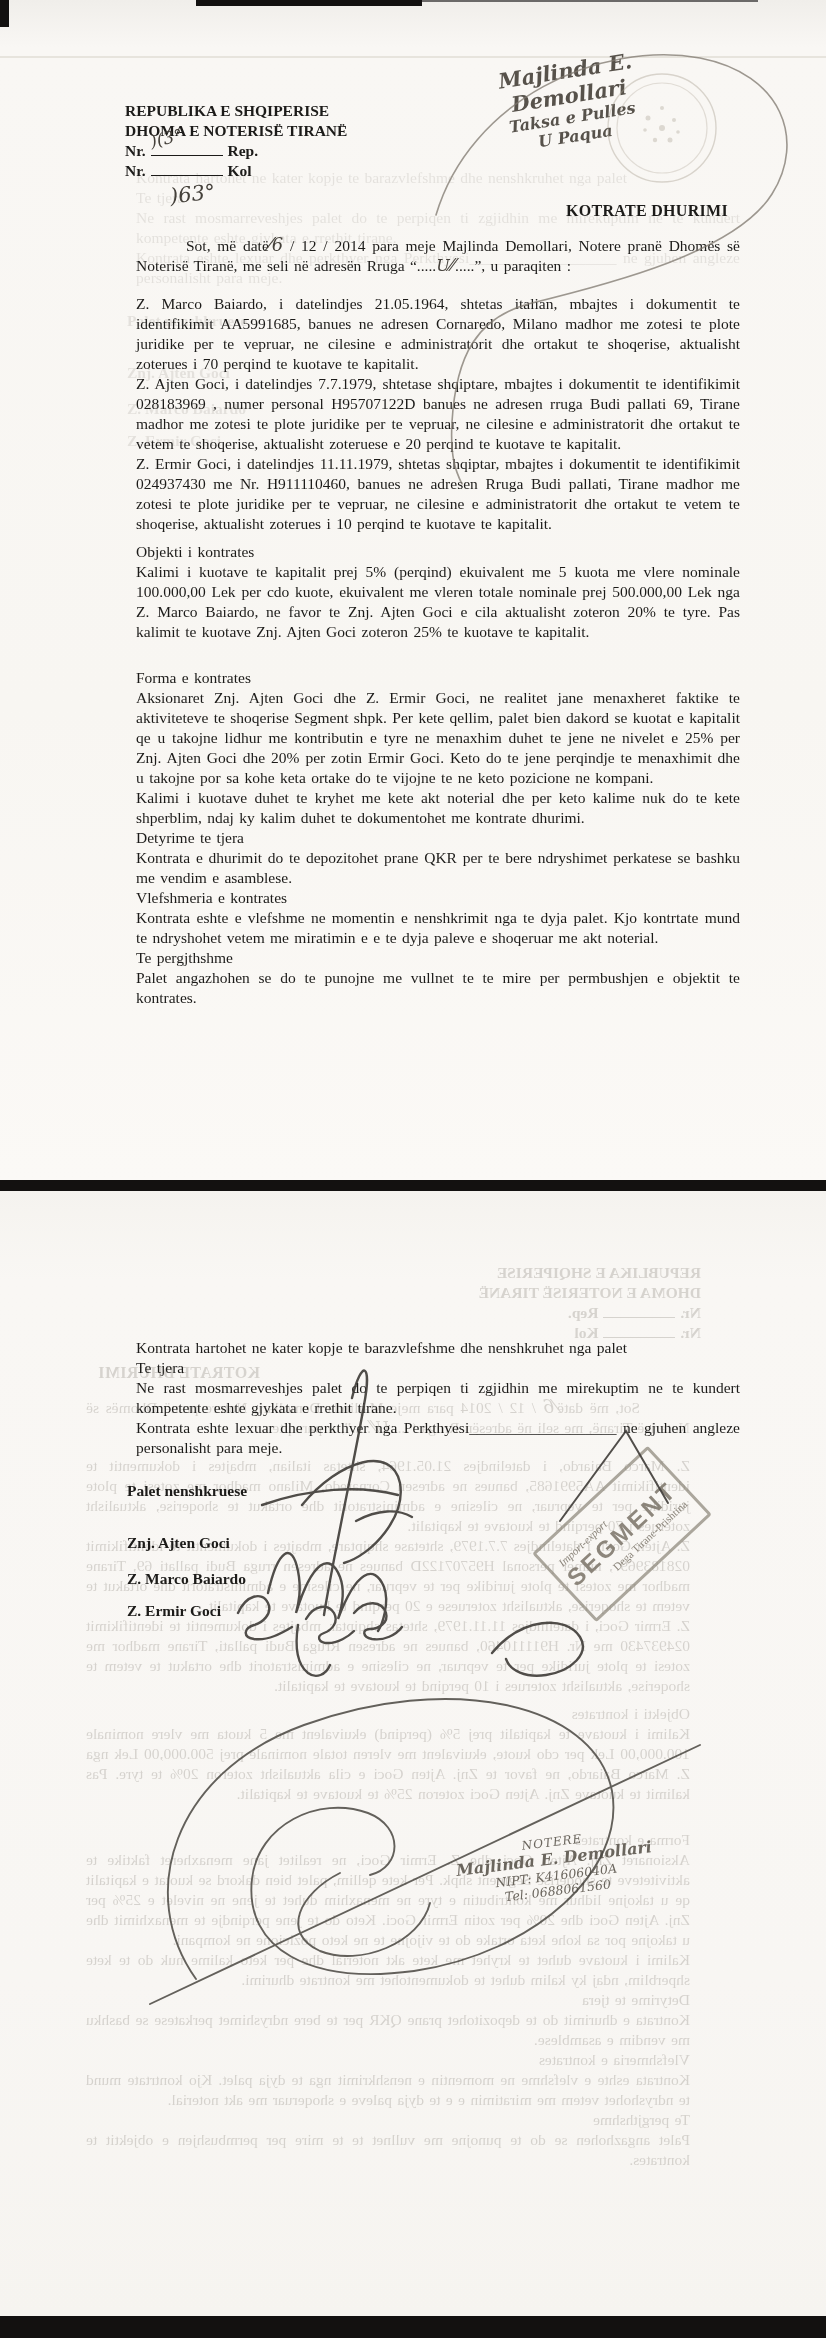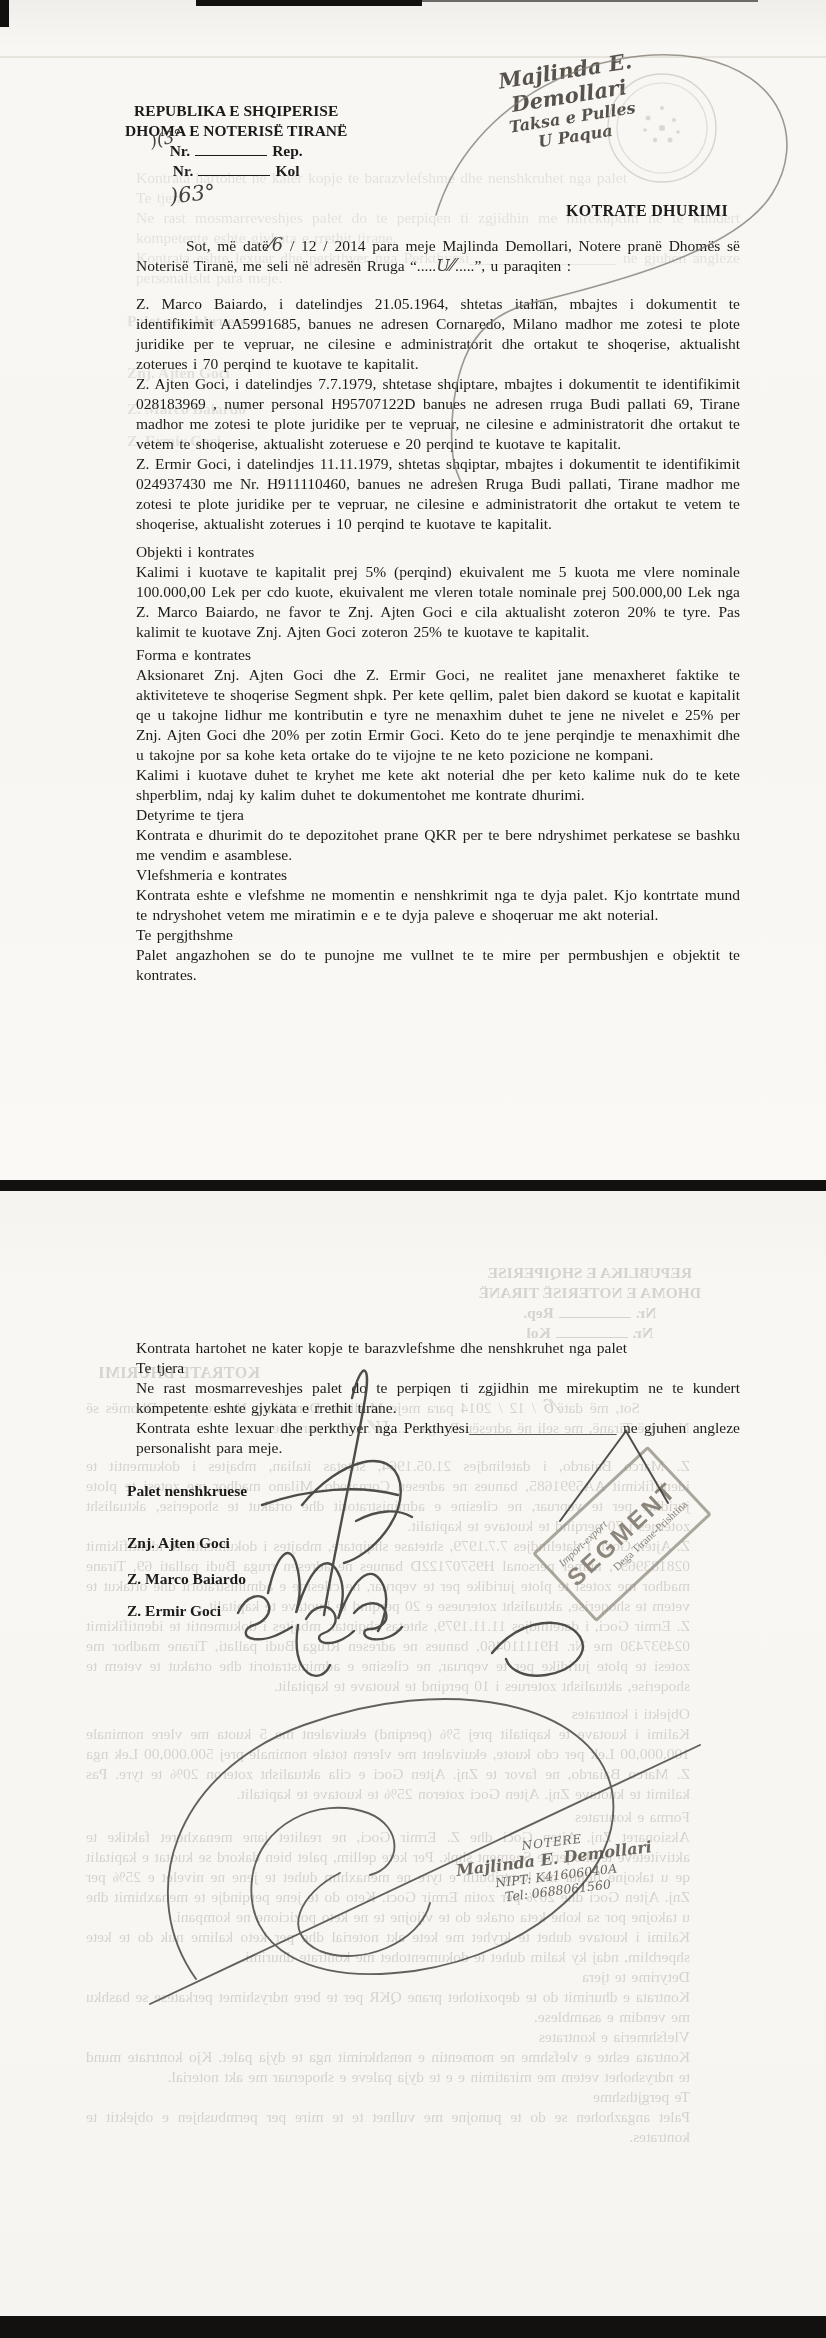--- a/index.html
+++ b/index.html
@@ -11,22 +11,22 @@
   .page{position:absolute;left:0;width:826px;overflow:hidden;}
   #page1{top:0;height:1180px;background:linear-gradient(180deg,#f0eeea 0%,#f9f7f4 4%,#f8f6f2 60%,#fbf9f6 100%);}
   #page2{top:1191px;height:1125px;background:linear-gradient(180deg,#f5f3ef 0%,#f9f7f4 8%,#f8f6f3 70%,#f6f4f0 100%);}
   .printed{position:absolute;left:0;top:0;width:826px;height:100%;z-index:2;}
   .annotations{position:absolute;left:0;top:0;width:826px;height:100%;z-index:4;pointer-events:none;}
   .col{position:absolute;left:136px;width:604px;text-align:justify;font-size:15.5px;line-height:20px;word-spacing:1.5px;}
   .p{margin:0;}
   .b{font-weight:normal;}
   .intro{text-indent:50px;margin-bottom:18px;}
   .mt8{margin-top:8px;}
-  .mt10{margin-top:3px;}
-  .hdr{position:absolute;left:125px;top:101px;font-weight:bold;font-size:15.5px;line-height:20px;text-align:center;}
+  .mt10{margin-top:26px;}
+  .hdr{position:absolute;left:125px;top:101px;font-weight:bold;font-size:15.5px;line-height:20px;}
   .blank{display:inline-block;width:72px;border-bottom:1.5px solid #1c1b19;height:13px;margin:0 5px;}
   .doc-title{position:absolute;left:128px;top:202px;width:600px;text-align:right;font-weight:bold;font-size:16px;letter-spacing:.3px;}
   .hw{font-family:"DejaVu Serif",serif;font-style:italic;color:#44403a;}
   .hw-abs{position:absolute;z-index:5;}
   .tax-stamp{position:absolute;left:450px;top:58px;width:240px;text-align:center;transform:rotate(-9deg);color:#57524b;z-index:3;}
   .tax-stamp .l1{font-size:21px;font-weight:bold;font-style:italic;font-family:"DejaVu Serif",serif;}
   .tax-stamp .l2,.tax-stamp .l3{font-size:16px;font-weight:bold;font-style:italic;font-family:"DejaVu Serif",serif;}
   .ghost{position:absolute;left:0;width:826px;height:100%;z-index:1;pointer-events:none;color:#7b756c;filter:blur(.4px);}
   .ghost *{color:inherit !important;border-color:#7b756c !important;}
   #g1{top:21px;opacity:.16;}

